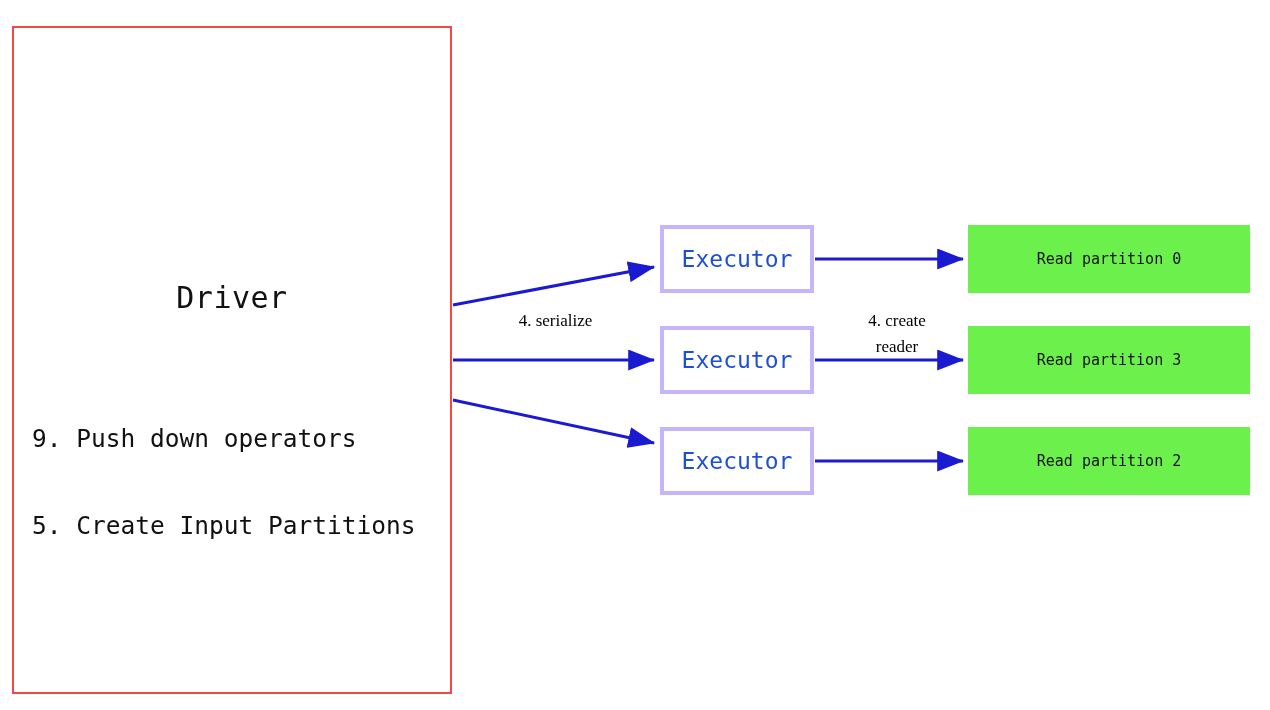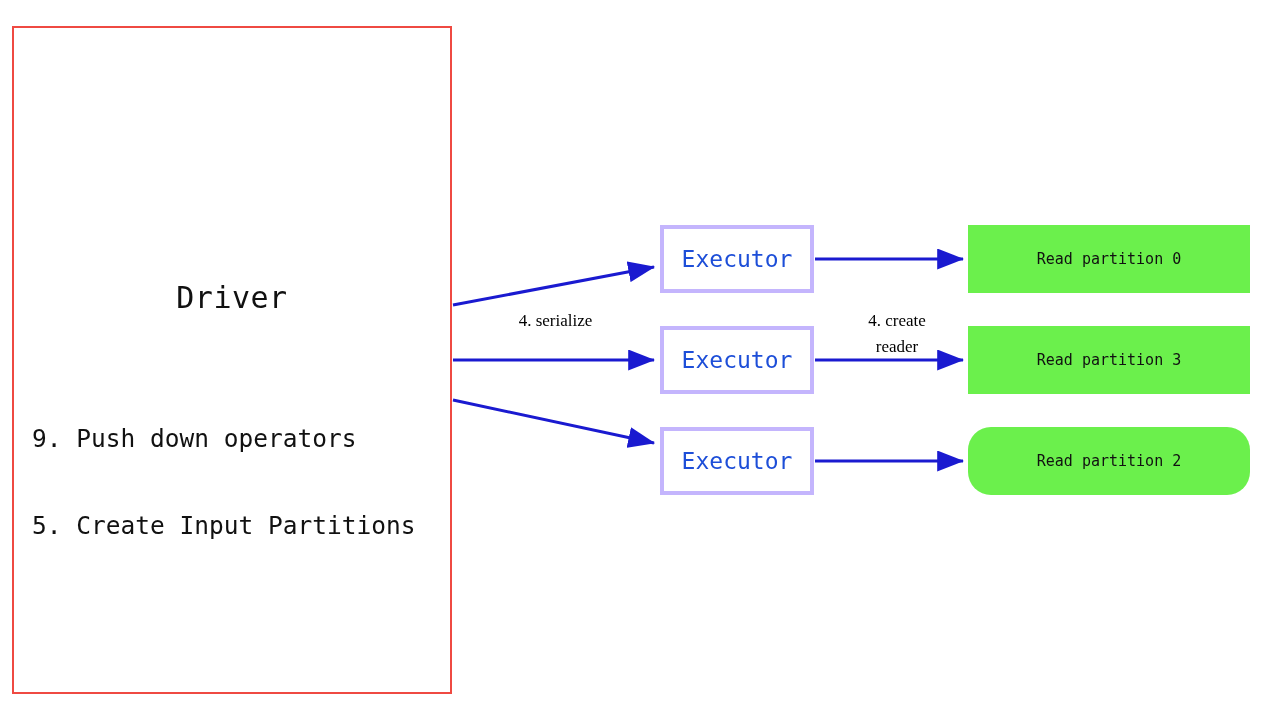--- a/index.html
+++ b/index.html
@@ -83,21 +83,21 @@
     display: flex;
     align-items: center;
     justify-content: center;
     font-family: "DejaVu Sans Mono", "Liberation Mono", monospace;
     font-size: 15px;
     color: #111111;
     white-space: pre;
   }
   .part-1 { top: 225px; }
   .part-2 { top: 326px; }
-  .part-3 { top: 427px; border-radius: 23px; }
+  .part-3 { top: 427px; }
 
   
   #arrow-layer {
     position: absolute;
     left: 0;
     top: 0;
     width: 1270px;
     height: 710px;
     pointer-events: none;
   }

